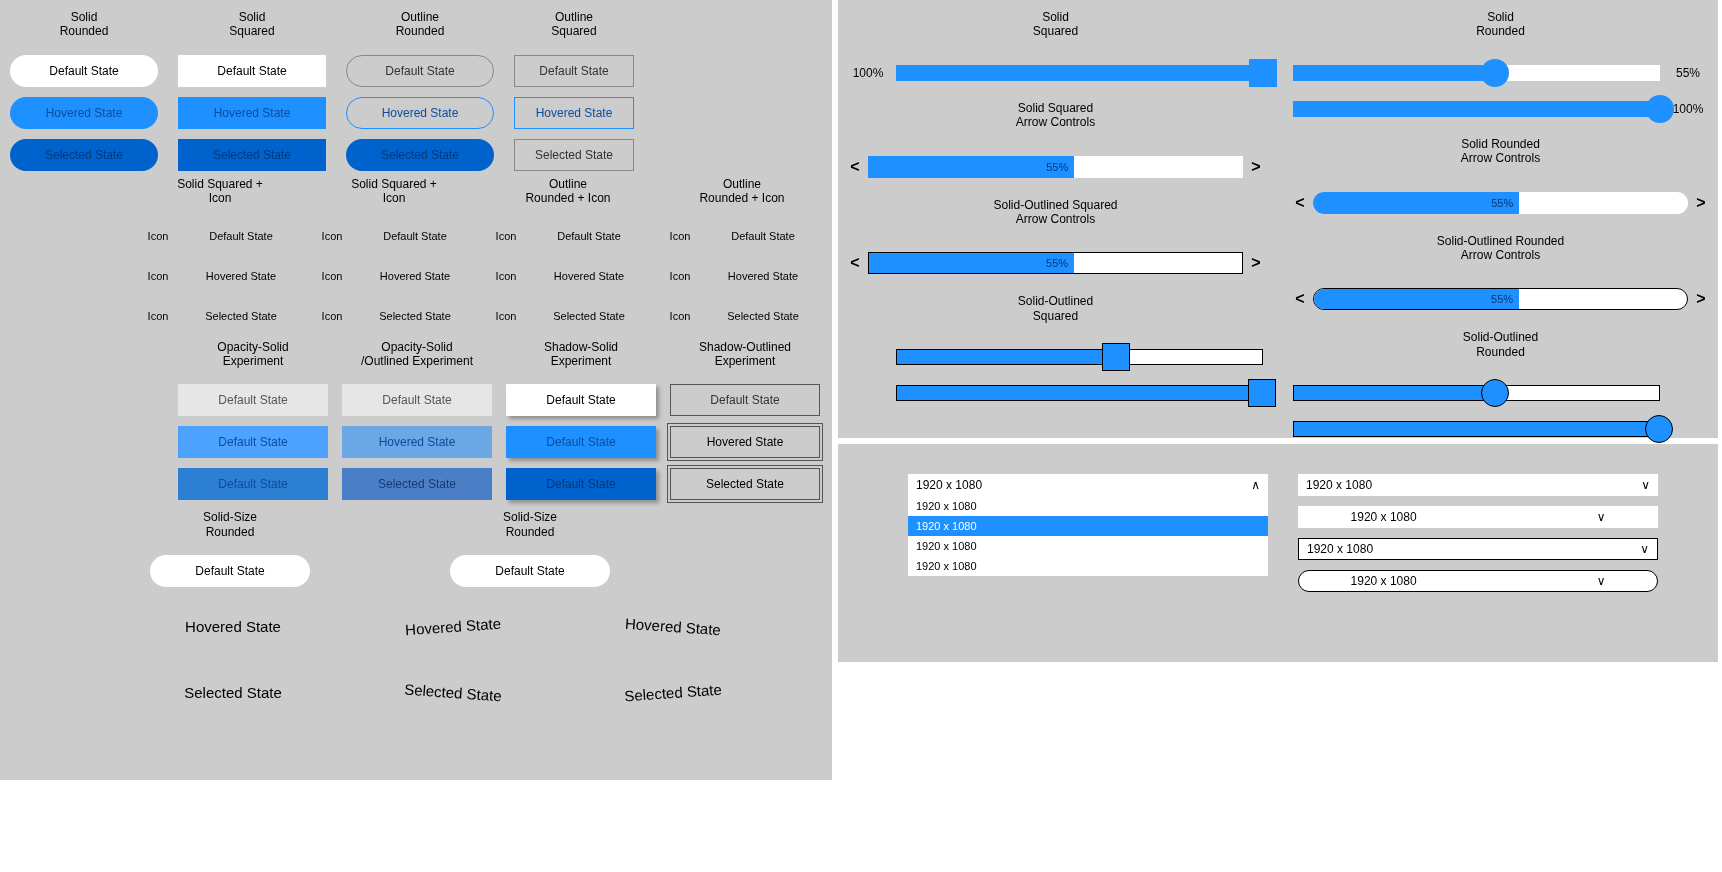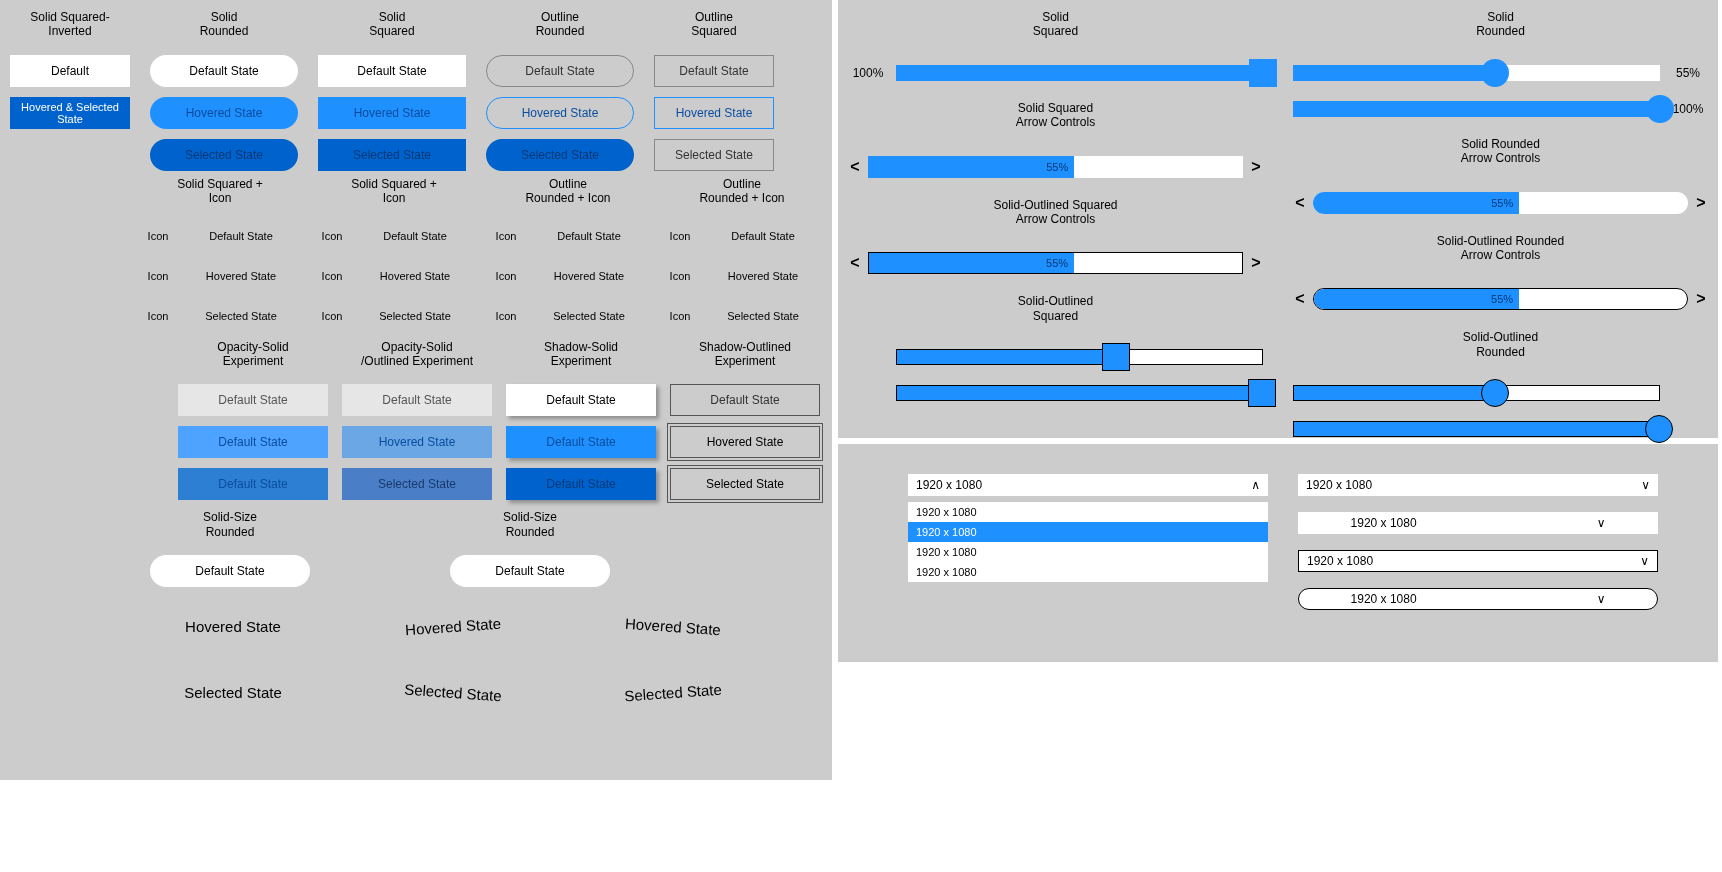--- a/index.html
+++ b/index.html
@@ -70,44 +70,38 @@
   .outlined .thumb-rd { border: 1px solid #000; }
 
   .arrow-slider { display: flex; align-items: center; gap: 6px; width: 100%; }
   .arrow { font-size: 16px; font-weight: bold; cursor: pointer; width: 14px; text-align: center; }
   .arrow-track { flex: 1; height: 22px; background: #fff; position: relative; }
   .arrow-fill { height: 100%; background: #1e90ff; display: flex; align-items: center; justify-content: flex-end; padding-right: 6px; font-size: 11px; color: #003a7a; }
   .outlined .arrow-track { border: 1px solid #000; }
 
   
   .dd-section { display: flex; gap: 30px; padding: 20px 50px 10px 60px; }
-  .dd-col { flex: 1; display: flex; flex-direction: column; gap: 16px; text-align: right; }
+  .dd-col { flex: 1; display: flex; flex-direction: column; gap: 10px; text-align: right; }
   .dd { background: #fff; height: 22px; display: flex; align-items: center; justify-content: space-between; padding: 0 8px; font-size: 12px; cursor: pointer; }
   .dd.border { border: 1px solid #000; }
   .dd.rounded-dd { border-radius: 11px; }
   .dd-caret { font-size: 12px; }
   .dd-list { background: #fff; }
   .dd-item { height: 20px; display: flex; align-items: center; padding: 0 8px; font-size: 11px; }
   .dd-item.sel { background: #1e90ff; color: #fff; }
   .center-text { justify-content: center; gap: 180px; }
 </style>
 </head>
 <body>
 
 <div class="container">
 
   <div class="panel left-panel">
 
     <div class="btn-row1">
-      <div class="btn-col narrow">
-        <div class="heading" style="white-space:pre-line">Solid Squared-
-Inverted</div>
-        <div class="btn narrow white">Default</div>
-        <div class="btn narrow selblue">Hovered &amp; Selected State</div>
-      </div>
       <div class="btn-col">
         <div class="heading" style="white-space:pre-line">Solid
 Rounded</div>
         <div class="btn white rounded">Default State</div>
         <div class="btn blue rounded">Hovered State</div>
         <div class="btn dkblue rounded">Selected State</div>
       </div>
       <div class="btn-col">
         <div class="heading" style="white-space:pre-line">Solid
 Squared</div>

